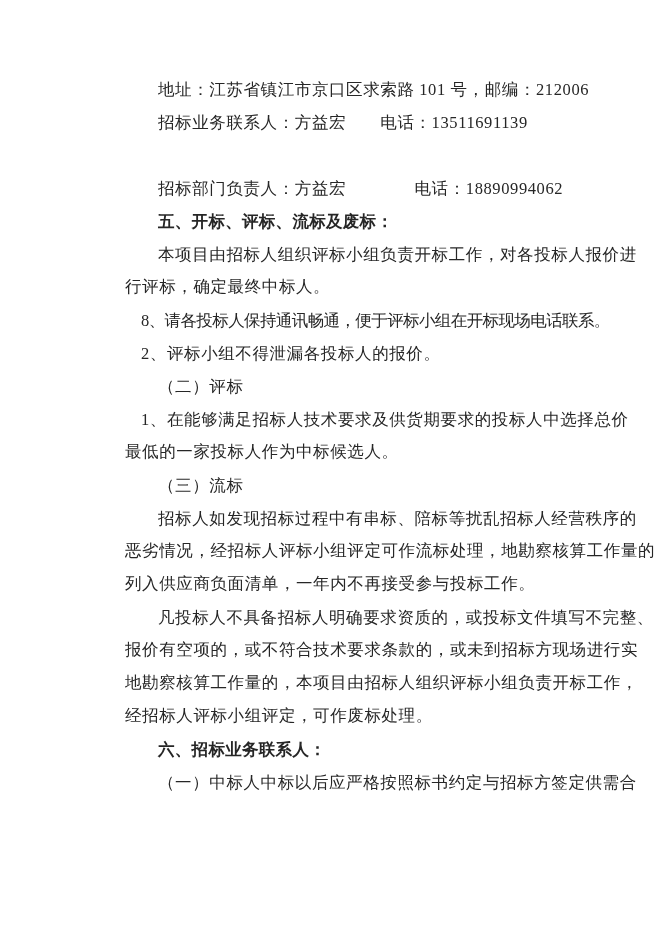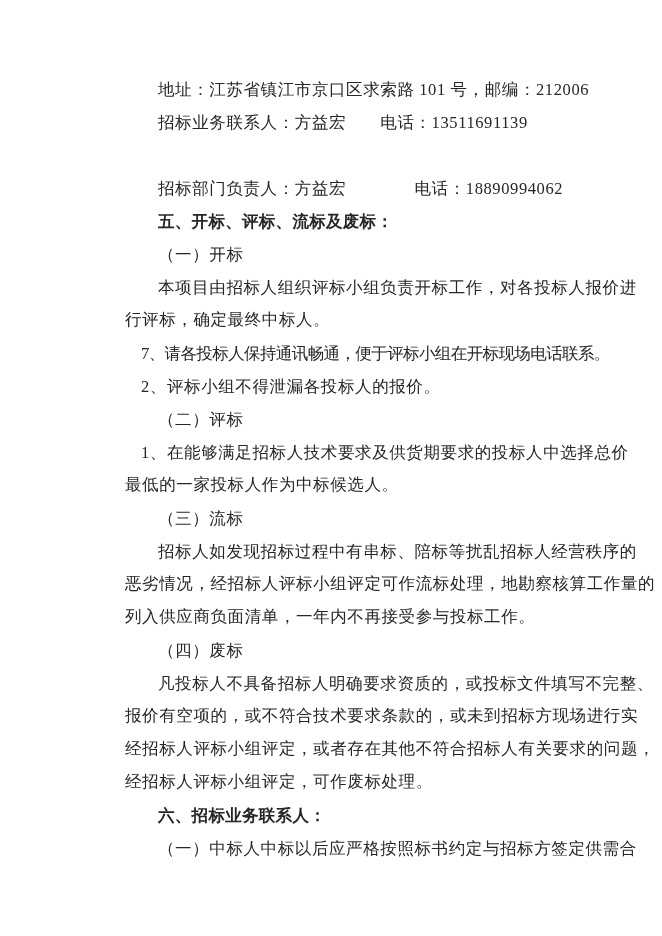--- a/index.html
+++ b/index.html
@@ -41,33 +41,31 @@
 </head>
 <body>
 
 <div class="page">
   <div class="content">
       <div class="line indent">地址：江苏省镇江市京口区求索路 101 号，邮编：212006</div>
       <div class="line indent">招标业务联系人：方益宏　　电话：13511691139</div>
       <div class="line blank"></div>
       <div class="line indent">招标部门负责人：方益宏　　　　电话：18890994062</div>
       <div class="line indent bold">五、开标、评标、流标及废标：</div>
-      <div class="line indent">（一）开标</div>
       <div class="line indent">本项目由招标人组织评标小组负责开标工作，对各投标人报价进</div>
       <div class="line flush">行评标，确定最终中标人。</div>
-      <div class="line num tight">7、请各投标人保持通讯畅通，便于评标小组在开标现场电话联系。</div>
+      <div class="line num tight">8、请各投标人保持通讯畅通，便于评标小组在开标现场电话联系。</div>
       <div class="line num">2、评标小组不得泄漏各投标人的报价。</div>
       <div class="line indent">（二）评标</div>
       <div class="line num">1、在能够满足招标人技术要求及供货期要求的投标人中选择总价</div>
       <div class="line flush">最低的一家投标人作为中标候选人。</div>
       <div class="line indent">（三）流标</div>
       <div class="line indent">招标人如发现招标过程中有串标、陪标等扰乱招标人经营秩序的</div>
       <div class="line flush">恶劣情况，经招标人评标小组评定可作流标处理，地勘察核算工作量的</div>
       <div class="line flush">列入供应商负面清单，一年内不再接受参与投标工作。</div>
-      <div class="line indent">（四）废标</div>
       <div class="line indent">凡投标人不具备招标人明确要求资质的，或投标文件填写不完整、</div>
       <div class="line flush">报价有空项的，或不符合技术要求条款的，或未到招标方现场进行实</div>
-      <div class="line flush">经招标人评标小组评定，或者存在其他不符合招标人有关要求的问题，</div>
+      <div class="line flush">地勘察核算工作量的，本项目由招标人组织评标小组负责开标工作，</div>
       <div class="line flush">经招标人评标小组评定，可作废标处理。</div>
       <div class="line indent bold">六、招标业务联系人：</div>
       <div class="line indent">（一）中标人中标以后应严格按照标书约定与招标方签定供需合</div>
     </div>
 </div>
 
 </body></html>

